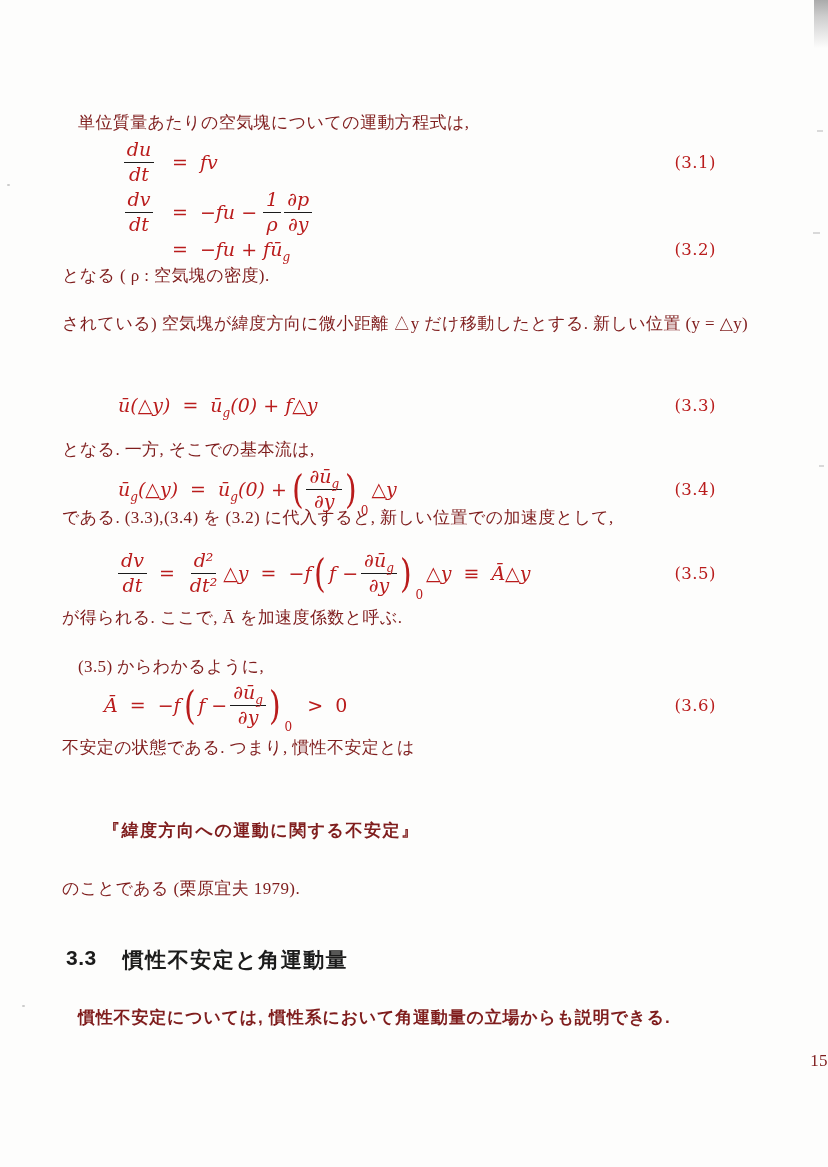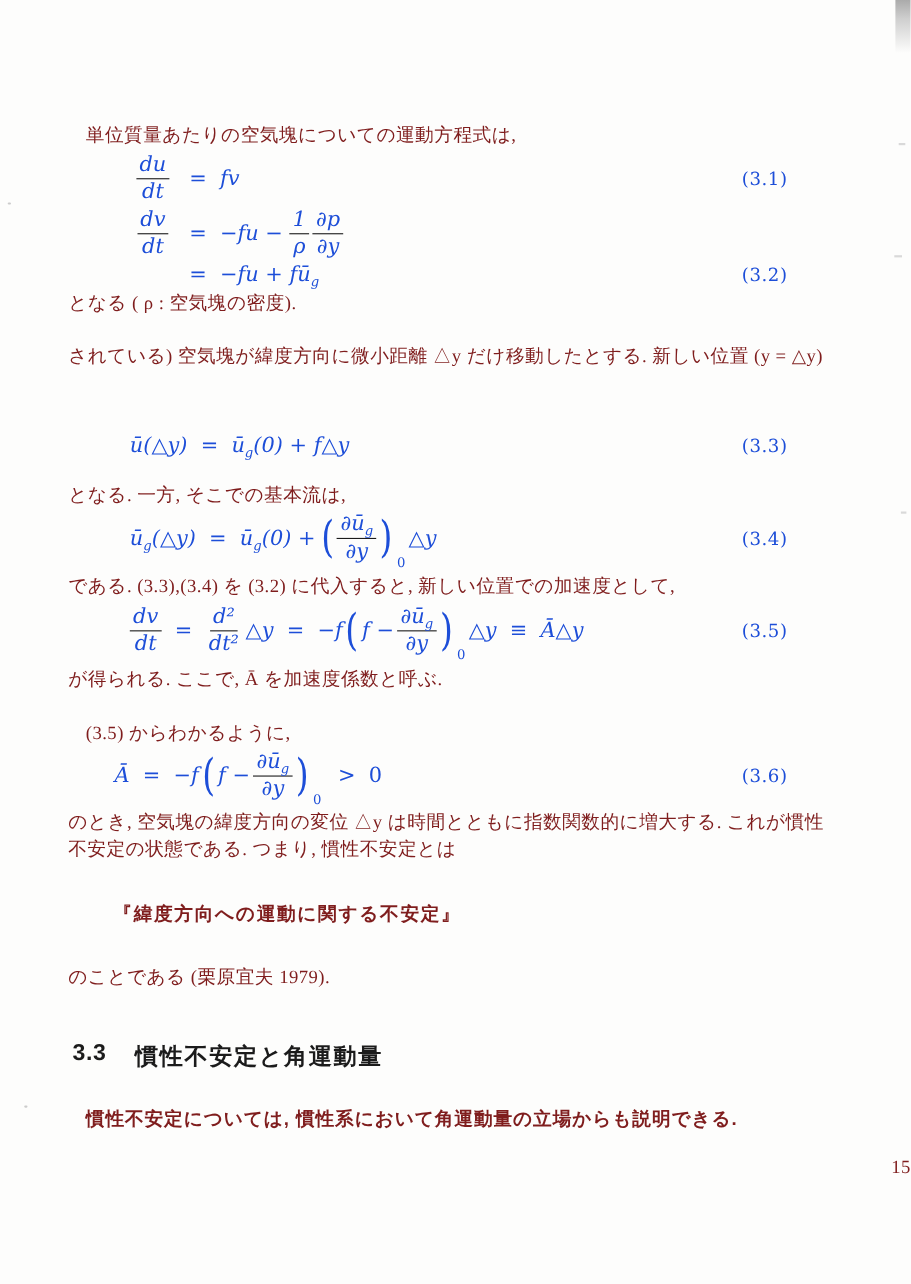--- a/index.html
+++ b/index.html
@@ -21,21 +21,21 @@
     font-weight:bold; font-size:21px; letter-spacing:1.5px; white-space:nowrap;
     display:flex;
     text-align:center;
   }
   .heading .sec-num { letter-spacing:0.5px; }
   .heading .sec-title { margin-left:26px; }
   
   .eq, .eqg {
     position:absolute; left:118px; right:112px;
     font-family:"DejaVu Serif", serif; font-style:italic; font-size:19px;
-    color:#1d4ed8;
+    color:#b91c1c;
   }
   .eq { display:flex; align-items:center; }
   .eqrow { display:flex; align-items:center; }
   .lhsbox { width:42px; display:flex; justify-content:center; }
   .frac { display:inline-flex; flex-direction:column; align-items:center; text-align:center; line-height:1.15; }
   .frac .n { display:block; padding:0 3px 1px; border-bottom:1.4px solid #1b1b1b; }
   .frac .d { display:block; padding:1px 3px 0; }
   .up { font-style:normal; }
   .gap-eq { margin:0 12px; font-style:normal; }
   .label { margin-left:auto; font-style:normal; font-size:16.5px; letter-spacing:0.5px; }
@@ -130,21 +130,21 @@
     <span class="frac">
         <span class="n"><span>∂ū</span><sub>g</sub></span>
         <span class="d">∂y</span>
       </span>
     <span class="bp">)</span>
     <sub class="psub">0</sub>
     <span>△y</span>
     <span class="label">(3.4)</span>
   </div>
 
-  <div class="t" style="left:62px; top:521px">である. (3.3),(3.4) を (3.2) に代入すると, 新しい位置での加速度として,</div>
+  <div class="t" style="left:62px; top:506px">である. (3.3),(3.4) を (3.2) に代入すると, 新しい位置での加速度として,</div>
 
   <div class="eq" style="top:550px">
     <span class="frac">
         <span class="n">dv</span>
         <span class="d">dt</span>
       </span>
     <span class="gap-eq">=</span>
     <span class="frac">
         <span class="n">d²</span>
         <span class="d">dt²</span>
@@ -181,21 +181,20 @@
         <span class="d">∂y</span>
       </span>
     <span class="bp">)</span>
     <sub class="psub">0</sub>
     <span class="gap-eq">&gt;</span>
     <span class="up">0</span>
     <span class="label">(3.6)</span>
   </div>
 
   <div class="t" style="left:62px; top:736px">
-    <div>のとき, 空気塊の緯度方向の変位 △y は時間とともに指数関数的に増大する. これが慣性</div>
     <div>不安定の状態である. つまり, 慣性不安定とは</div>
   </div>
 
   <div class="t gothic" style="left:103px; top:819px; letter-spacing:1.5px">『緯度方向への運動に関する不安定』</div>
 
   <div class="t" style="left:62px; top:877px">のことである (栗原宜夫 1979).</div>
 
   <div class="heading" style="left:66px; top:946px">
     <span class="sec-num">3.3</span>
     <span class="sec-title">慣性不安定と角運動量</span>

